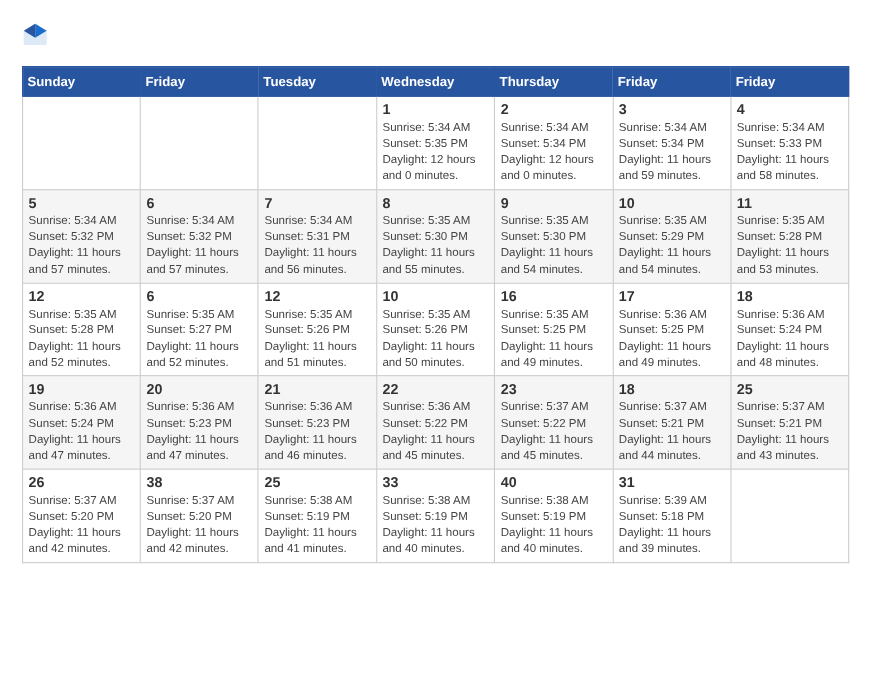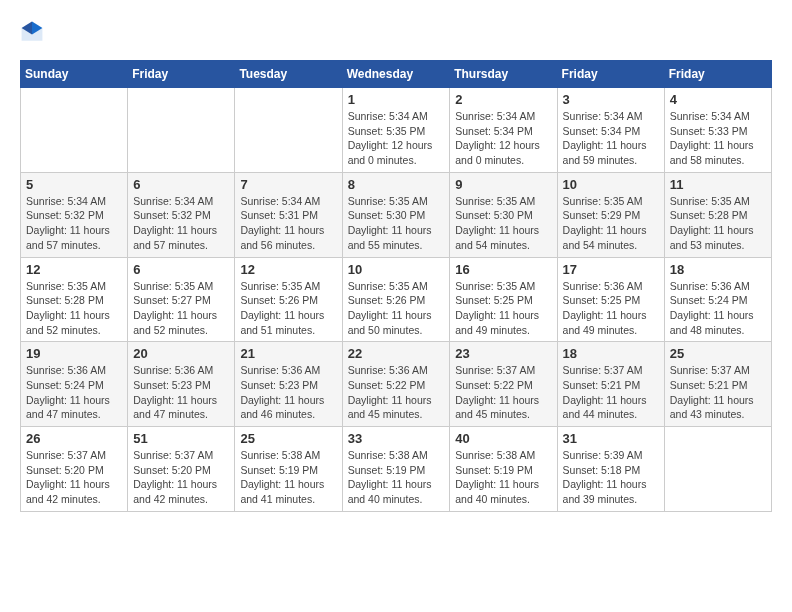--- a/index.html
+++ b/index.html
@@ -241,21 +241,21 @@
             <span class="day-number">25</span>
             <div class="day-info">Sunrise: 5:37 AM<br>Sunset: 5:21 PM<br>Daylight: 11 hours<br>and 43 minutes.</div>
           </td>
         </tr>
         <tr>
           <td>
             <span class="day-number">26</span>
             <div class="day-info">Sunrise: 5:37 AM<br>Sunset: 5:20 PM<br>Daylight: 11 hours<br>and 42 minutes.</div>
           </td>
           <td>
-            <span class="day-number">51</span>
+            <span class="day-number">38</span>
             <div class="day-info">Sunrise: 5:37 AM<br>Sunset: 5:20 PM<br>Daylight: 11 hours<br>and 42 minutes.</div>
           </td>
           <td>
             <span class="day-number">25</span>
             <div class="day-info">Sunrise: 5:38 AM<br>Sunset: 5:19 PM<br>Daylight: 11 hours<br>and 41 minutes.</div>
           </td>
           <td>
             <span class="day-number">33</span>
             <div class="day-info">Sunrise: 5:38 AM<br>Sunset: 5:19 PM<br>Daylight: 11 hours<br>and 40 minutes.</div>
           </td>

